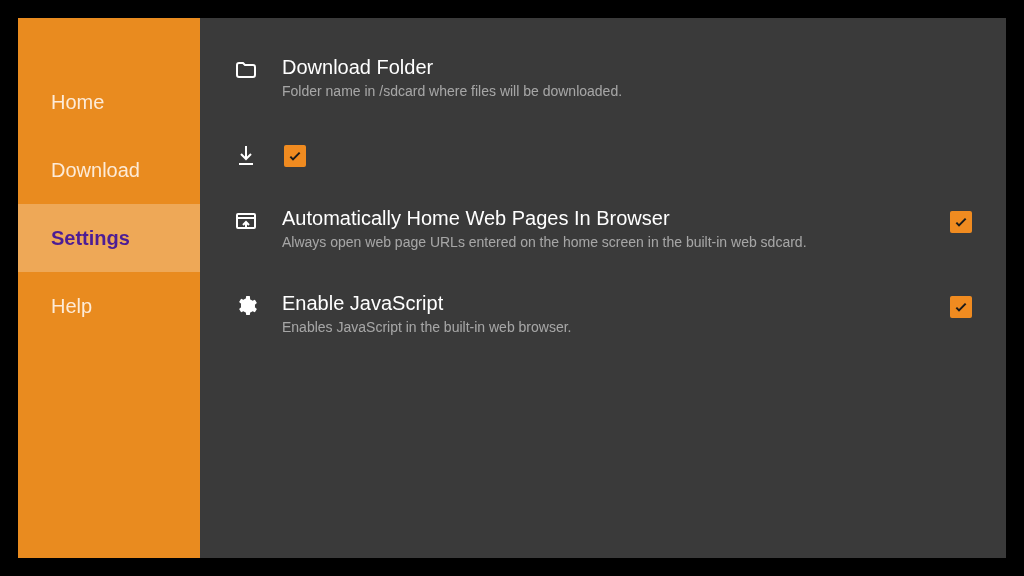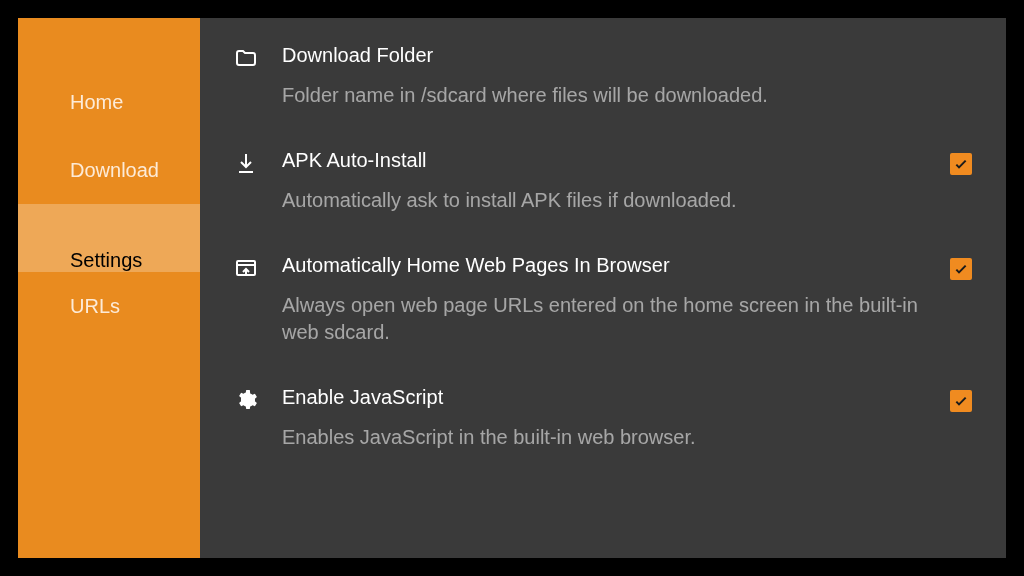--- a/index.html
+++ b/index.html
@@ -6,40 +6,40 @@
     html, body { width:1024px; height:576px; background:#000; font-family:Arial,Helvetica,sans-serif; }
     .screen {
       position:absolute; left:18px; top:18px; width:988px; height:540px;
       background:#3a3a3a; display:flex; overflow:hidden;
     }
     .sidebar {
       width:182px; height:100%; background:#e98b1f; display:flex; flex-direction:column;
       padding-top:50px;
     }
     .nav-item {
-      height:68px; display:flex; align-items:center; padding-left:52px;
+      height:68px; display:flex; align-items:center; padding-left:33px;
       color:rgba(255,245,235,0.9); font-size:20px; font-weight:400;
     }
     .nav-item.selected {
-      background:rgba(255,255,255,0.25); color:#000000; font-weight:400;align-items:flex-end;
+      background:rgba(255,255,255,0.25); color:#4c1d95; font-weight:700;
     }
     .content {
-      flex:1; padding:16px 32px; color:#ccc;
+      flex:1; padding:28px 32px; color:#ccc;
     }
     .row {
       display:flex; align-items:flex-start; padding:8px 0 20px 0; gap:22px;
     }
     .row-icon {
       width:28px; min-width:28px; display:flex; align-items:center; justify-content:center;
       color:#fff; padding-top:4px;
     }
     .row-icon svg { width:24px; height:24px; }
     .row-body { flex:1; }
     .row-title { color:#fff; font-size:20px; line-height:1.3; }
-    .row-sub { color:rgba(255,255,255,0.55); font-size:20px; line-height:1.35; margin-top:14px; }
+    .row-sub { color:rgba(255,255,255,0.55); font-size:14px; line-height:1.35; margin-top:2px; }
     .row-check {
       width:26px; min-width:26px; display:flex; align-items:flex-start; justify-content:center;
       padding-top:6px;
     }
     .cbox {
       width:22px; height:22px; background:#f08b20; border-radius:2px;
       display:flex; align-items:center; justify-content:center;
     }
     .cbox svg { width:16px; height:16px; }
     .spacer { height:10px; }
@@ -53,21 +53,21 @@
     <div class="nav-item">
       <span>Home</span>
     </div>
     <div class="nav-item">
       <span>Download</span>
     </div>
     <div class="nav-item selected">
       <span>Settings</span>
     </div>
     <div class="nav-item">
-      <span>URLs</span>
+      <span>Help</span>
     </div>
   </nav>
 
   <main class="content">
 
     <div class="row">
       <div class="row-icon">
         <svg viewBox="0 0 24 24" fill="none" stroke="#fff" stroke-width="2">
             <path d="M3 7a2 2 0 0 1 2-2h4l2 2h8a2 2 0 0 1 2 2v8a2 2 0 0 1-2 2H5a2 2 0 0 1-2-2V7z"></path>
           </svg>
@@ -81,24 +81,20 @@
 
     <div class="spacer"></div>
 
     <div class="row">
       <div class="row-icon">
         <svg viewBox="0 0 24 24" fill="none" stroke="#fff" stroke-width="2">
             <path d="M12 3v12"></path>
             <path d="M7 11l5 5 5-5"></path>
             <path d="M5 21h14"></path>
           </svg>
-      </div>
-      <div class="row-body">
-        <div class="row-title">APK Auto-Install</div>
-        <div class="row-sub">Automatically ask to install APK files if downloaded.</div>
       </div>
       <div class="row-check">
         <div class="cbox">
           <svg viewBox="0 0 24 24" fill="none" stroke="#1b1b1b" stroke-width="3">
               <path d="M5 13l4 4 10-10"></path>
             </svg>
         </div>
       </div>
     </div>
 

